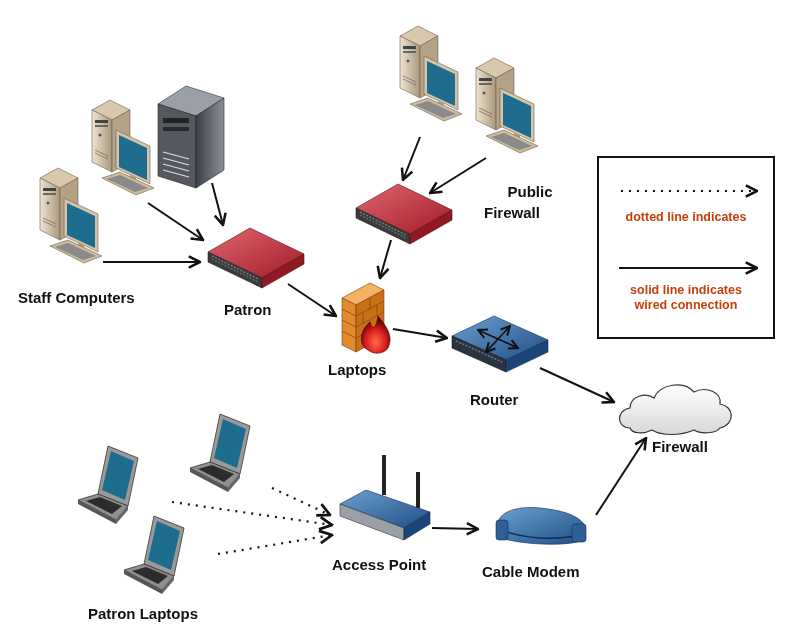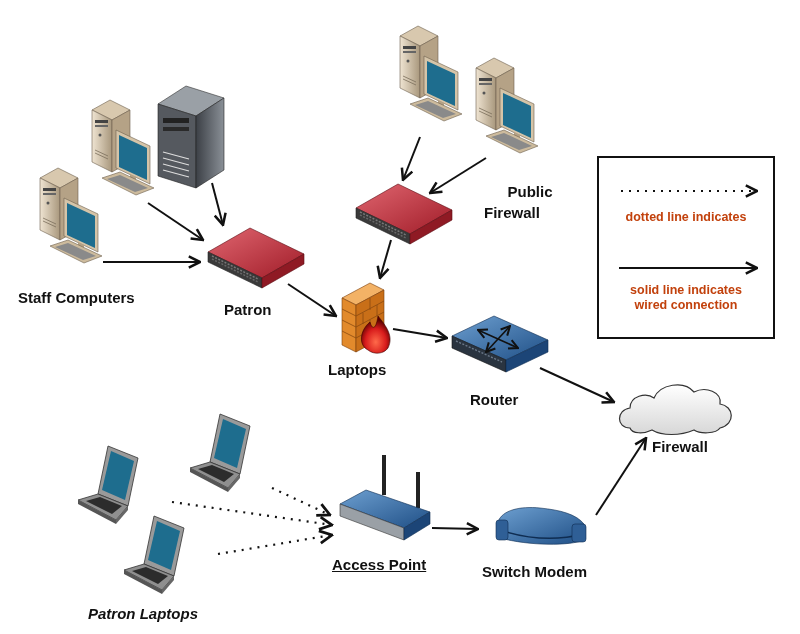--- a/index.html
+++ b/index.html
@@ -193,23 +193,23 @@
   </g>
 </svg>
 
 <div class="lbl" style="left:18px; top:288px;">Staff Computers</div>
 <div class="lbl" style="left:224px; top:300px;">Patron</div>
 <div class="lbl" style="left:496px; top:182px; width:68px;">Public</div>
 <div class="lbl" style="left:484px; top:203px;">Firewall</div>
 <div class="lbl" style="left:328px; top:360px;">Laptops</div>
 <div class="lbl" style="left:470px; top:390px;text-align:center;">Router</div>
 <div class="lbl" style="left:652px; top:437px;">Firewall</div>
-<div class="lbl" style="left:88px; top:604px;font-style:italic;">Patron Laptops</div>
-<div class="lbl" style="left:332px; top:555px;text-decoration:underline;">Access Point</div>
-<div class="lbl" style="left:482px; top:562px;">Switch Modem</div>
+<div class="lbl" style="left:88px; top:604px;">Patron Laptops</div>
+<div class="lbl" style="left:332px; top:555px;">Access Point</div>
+<div class="lbl" style="left:482px; top:562px;">Cable Modem</div>
 
 <div class="legend">
   <svg style="position:absolute;left:0;top:0;" width="174" height="179">
     <line x1="22" y1="33" x2="158" y2="33" stroke="#111" stroke-width="2" stroke-dasharray="2,6" marker-end="url(#arr)"></line>
     <line x1="20" y1="110" x2="158" y2="110" stroke="#111" stroke-width="2" marker-end="url(#arr)"></line>
   </svg>
   <div class="legend-text" style="top:52px;">dotted line indicates</div>
   <div class="legend-text" style="top:125px;">solid line indicates</div>
   <div class="legend-text" style="top:140px;">wired connection</div>
 </div>

